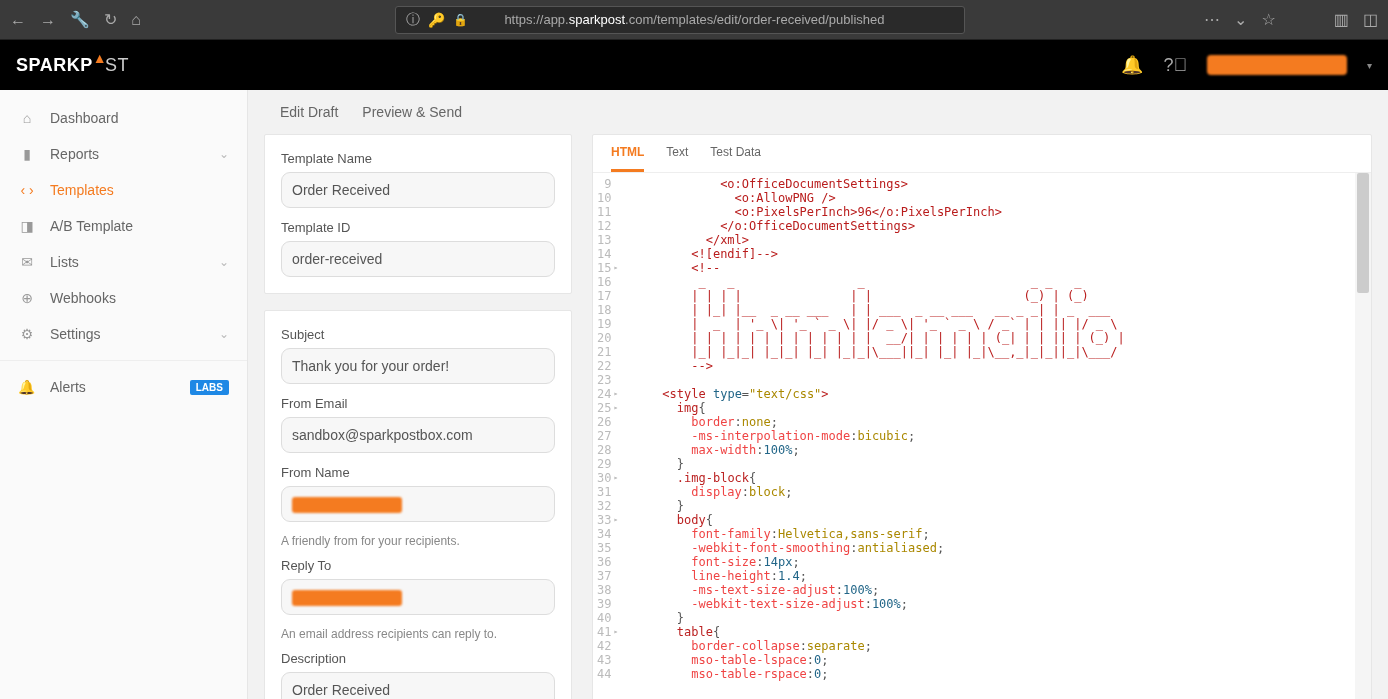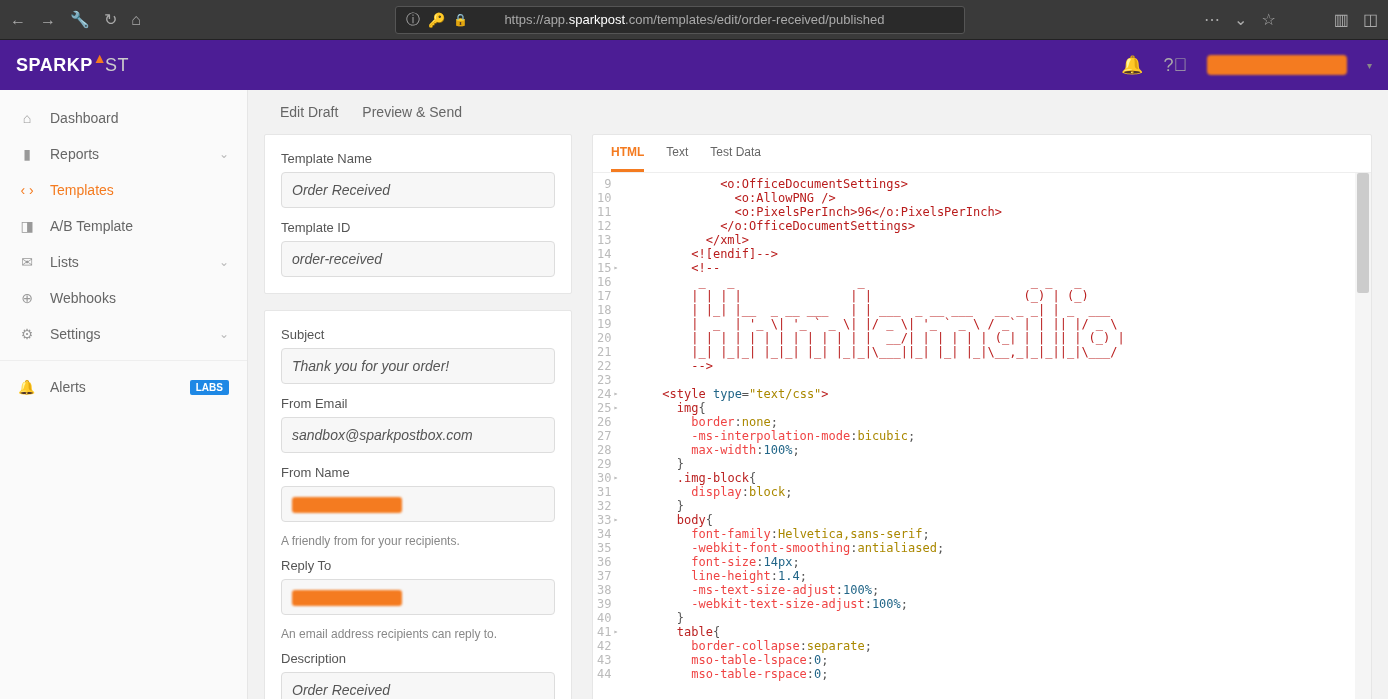--- a/index.html
+++ b/index.html
@@ -5,21 +5,21 @@
   * { box-sizing: border-box; margin: 0; padding: 0; }
   body { font-family: -apple-system, Helvetica, Arial, sans-serif; font-size: 14px; color: #333; background: #f2f2f2; overflow: hidden; }
   .browser-chrome { height: 40px; background: #3a3a3a; display: flex; align-items: center; padding: 0 10px; gap: 14px; color: #ccc; border-bottom: 1px solid #222;}
   .browser-chrome .nav-icons { display: flex; gap: 14px; align-items: center; }
   .browser-chrome .nav-icons span { font-size: 16px; cursor: pointer; color:#aaa; }
   .url-bar { flex: 0 0 auto; margin-left: 240px; display: flex; align-items: center; background: #2a2a2a; border: 1px solid #555; border-radius: 3px; height: 28px; padding: 0 10px; gap: 8px; min-width: 570px;}
   .url-bar .lock { color: #6c6; font-size: 12px;}
   .url-bar .url { color: #aaa; font-size: 13px; white-space: nowrap; margin-left: 28px;}
   .url-bar .url .bold { color: #fff; }
   .right-icons { margin-left: auto; display: flex; gap: 14px; align-items: center; font-size: 16px; color:#aaa;}
-  .app-header { height: 50px; background: #4c1d95; display: flex; align-items: center; padding: 0 16px; color:#fff;gap:34px;}
+  .app-header { height: 50px; background: #000000; display: flex; align-items: center; padding: 0 16px; color:#fff;gap:34px;}
   .logo { font-weight: 700; font-size: 18px; letter-spacing: 0.5px; display:flex; align-items:center;}
   .logo .flame { color: #f47b20; font-size: 14px; position: relative; top:-7px; margin-right:-2px;}
   .logo .thin { font-weight: 300; color: #ccc;}
   .header-right { margin-left: auto; display: flex; align-items: center; gap: 20px; color: #aaa; font-size: 18px;}
   .redact { display:inline-block; width:140px; height:20px; background: #f47b20; border-radius: 4px; filter: blur(1px);}
   .redact-sm { display:inline-block; width:110px; height:16px; background: #f47b20; border-radius: 3px; filter: blur(1px);}
   .app-body { display: flex; height: calc(100vh - 90px); }
   .sidebar { width: 248px; background: #fafafa; border-right: 1px solid #e6e6e6; padding-top: 10px;}
   .side-item { display: flex; align-items: center; padding: 10px 18px; color: #666; cursor: pointer; font-size: 14px; gap: 14px;}
   .side-item.active { color: #f47b20; }
@@ -30,21 +30,21 @@
   .labs-badge { margin-left: auto; background: #1e88e5; color: #fff; font-size: 10px; font-weight: 700; padding: 2px 6px; border-radius: 2px;}
   .main { flex: 1; overflow: auto; background: #f2f2f2;}
   .main-tabs { display: flex; gap: 24px; padding: 14px 32px; color: #666; font-size: 14px;}
   .main-tabs span { cursor: pointer;}
   .panels { display: flex; gap: 20px; padding: 0 16px;}
   .card { background: #fff; border: 1px solid #e6e6e6; border-radius: 2px;}
   .form-card { width: 308px; padding: 16px 16px 4px 16px;}
   .gap { height: 16px;}
   .form-label { font-size: 13px; color: #555; margin-bottom: 6px; display:block;}
   .form-help { font-size: 12px; color: #888; margin-top: 4px; margin-bottom: 10px;}
-  .form-input { width: 100%; height: 36px; border: 1px solid #ddd; background: #f7f7f7; padding: 0 10px; font-size: 14px; color: #555; border-radius: 4px; margin-bottom: 12px; display:flex; align-items:center;font-style:italic;}
+  .form-input { width: 100%; height: 36px; border: 1px solid #ddd; background: #f7f7f7; padding: 0 10px; font-size: 14px; color: #555; border-radius: 9px; margin-bottom: 12px; display:flex; align-items:center;}
   .form-input.has-redact { padding-top:2px;}
   .code-card { flex: 1; display: flex; flex-direction: column; min-width: 600px;}
   .code-tabs { display: flex; gap: 22px; padding: 10px 18px 0 18px; border-bottom: 1px solid #eee; font-size: 12px;}
   .code-tab { padding-bottom: 10px; cursor: pointer; color: #666;}
   .code-tab.active { color: #f47b20; border-bottom: 3px solid #f47b20; font-weight:600;}
   .editor { display: flex; font-family: 'Consolas','Menlo',monospace; font-size: 12px; line-height: 14px; position: relative; overflow:auto; flex:1;}
   .gutter { text-align: right; color: #bbb; padding: 4px 8px 4px 4px; user-select: none; background:#fff;}
   .gutter div { padding-right: 6px;}
   .gutter .fold::after { content: "▸"; font-size:8px; color:#bbb; position:absolute; margin-left:2px;}
   .code { padding: 4px 8px; white-space: pre; color: #555; flex:1;}

